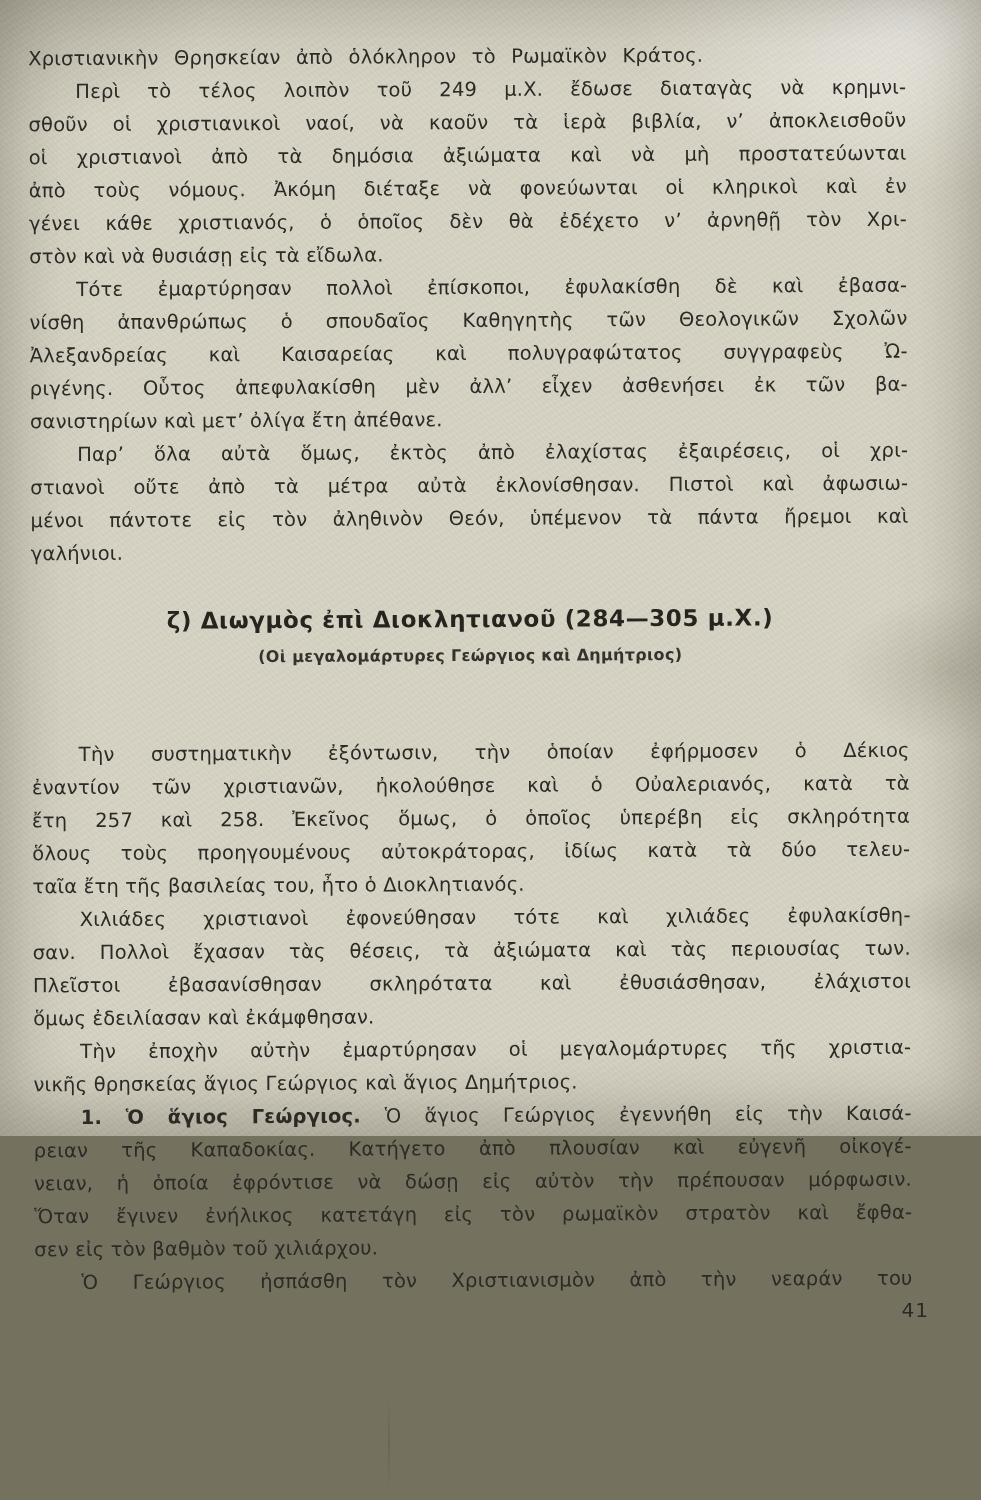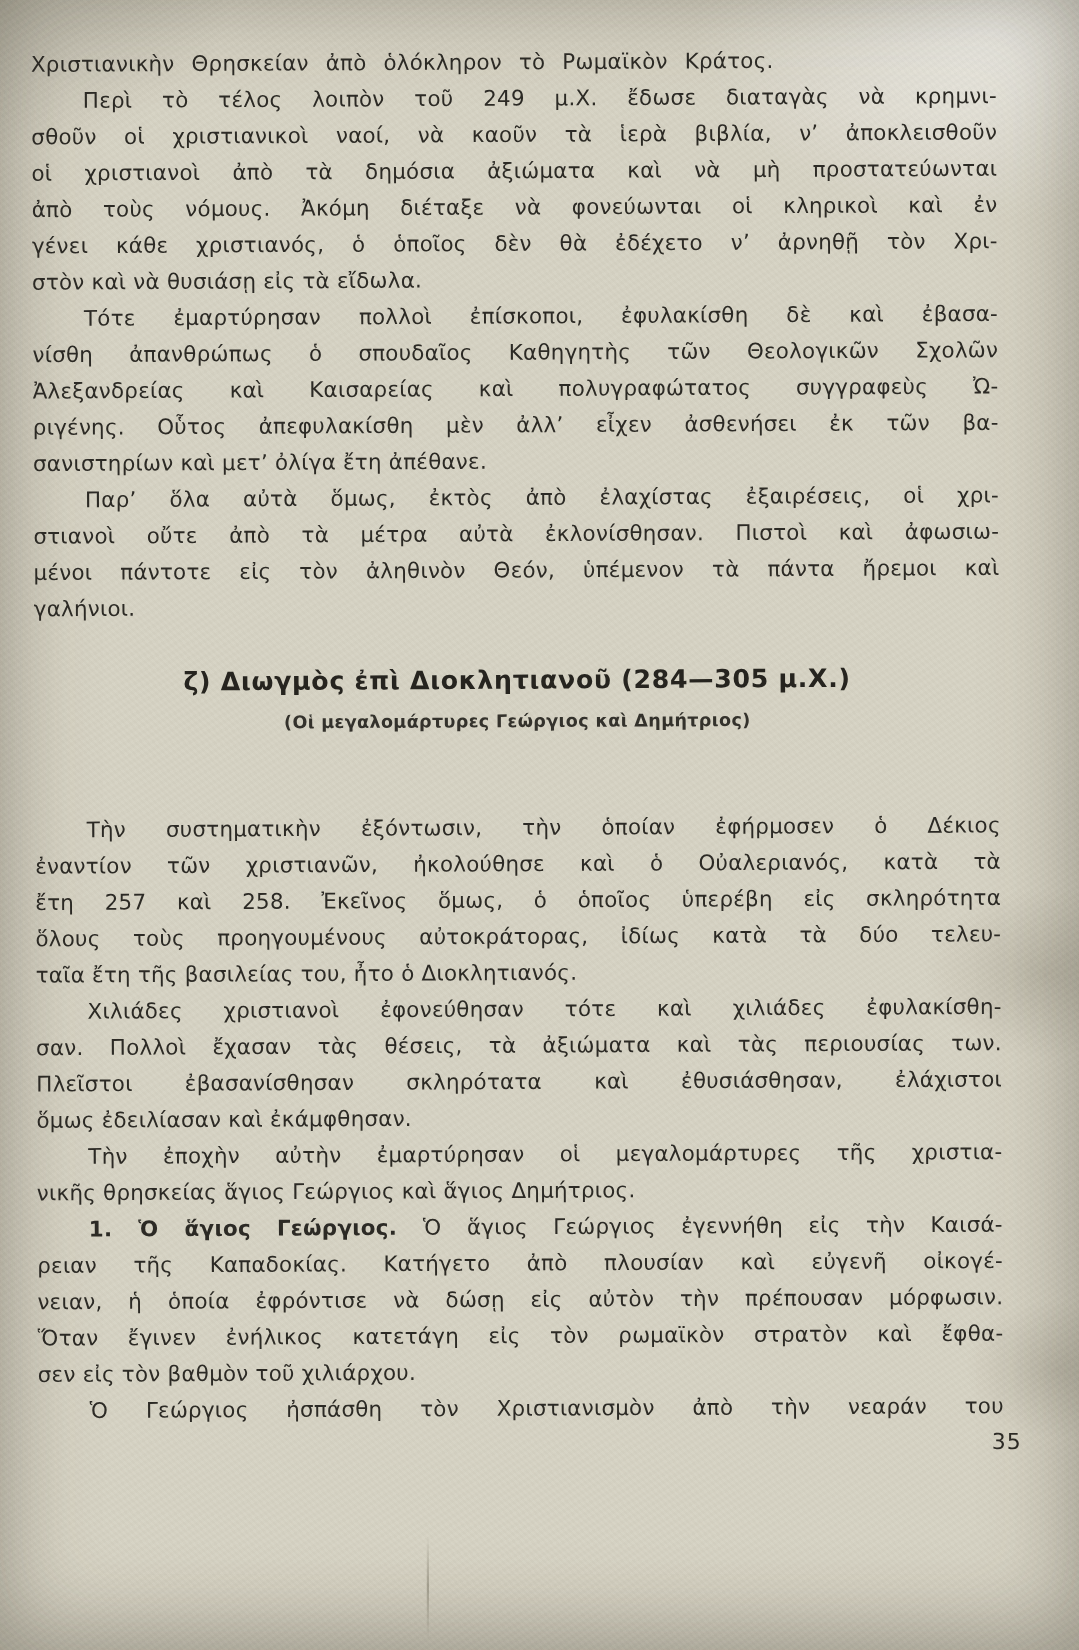--- a/index.html
+++ b/index.html
@@ -4,21 +4,21 @@
 <style>
   html, body { margin: 0; padding: 0; }
   body {
     width: 981px; height: 1500px;
     background: #74715f;
     overflow: hidden;
     font-family: "DejaVu Sans", "Liberation Sans", sans-serif;
   }
   .page {
     position: relative;
-    width: 981px; height: 1500px;
+    width: 981px; height: 1136px;
     background:
       radial-gradient(ellipse 420px 260px at 92% 2%, rgba(255,255,255,0.55), rgba(255,255,255,0) 65%),
       radial-gradient(ellipse 160px 110px at 97% 59%, rgba(92,86,68,0.20), rgba(92,86,68,0) 70%),
       radial-gradient(ellipse 120px 90px at 98% 83%, rgba(92,86,68,0.18), rgba(92,86,68,0) 70%),
       radial-gradient(ellipse 300px 200px at 0% 0%, rgba(70,66,54,0.18), rgba(70,66,54,0) 70%),
       linear-gradient(#d7d3c4, #d7d3c4);
     box-shadow: inset 0 0 90px rgba(62,58,44,0.28), inset 0 -20px 60px rgba(62,58,44,0.18);
   }
   .texture {
     position: absolute; inset: 0; pointer-events: none;
@@ -139,14 +139,14 @@
           <div class="line">νειαν, ἡ ὁποία ἐφρόντισε νὰ δώσῃ εἰς αὐτὸν τὴν πρέπουσαν μόρφωσιν.</div>
           <div class="line">Ὅταν ἔγινεν ἐνήλικος κατετάγη εἰς τὸν ρωμαϊκὸν στρατὸν καὶ ἔφθα-</div>
           <div class="line endline">σεν εἰς τὸν βαθμὸν τοῦ χιλιάρχου.</div>
         </div>
         <div class="para">
           <div class="line first-indent">Ὁ Γεώργιος ἠσπάσθη τὸν Χριστιανισμὸν ἀπὸ τὴν νεαράν του</div>
         </div>
       </div>
   </div>
 
-  <div class="page-number">35</div>
+  <div class="page-number">41</div>
 </div>
 
 </body></html>

